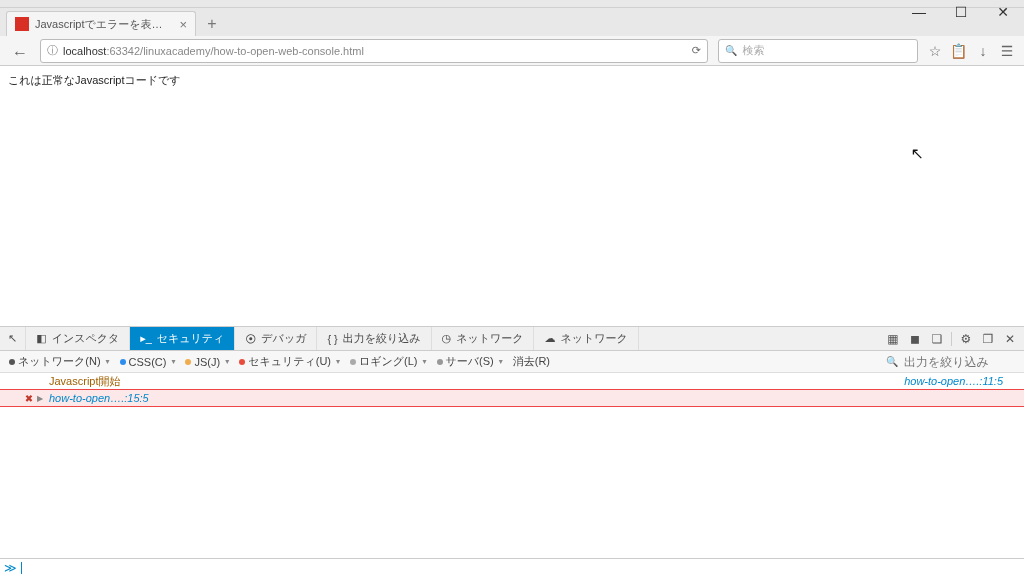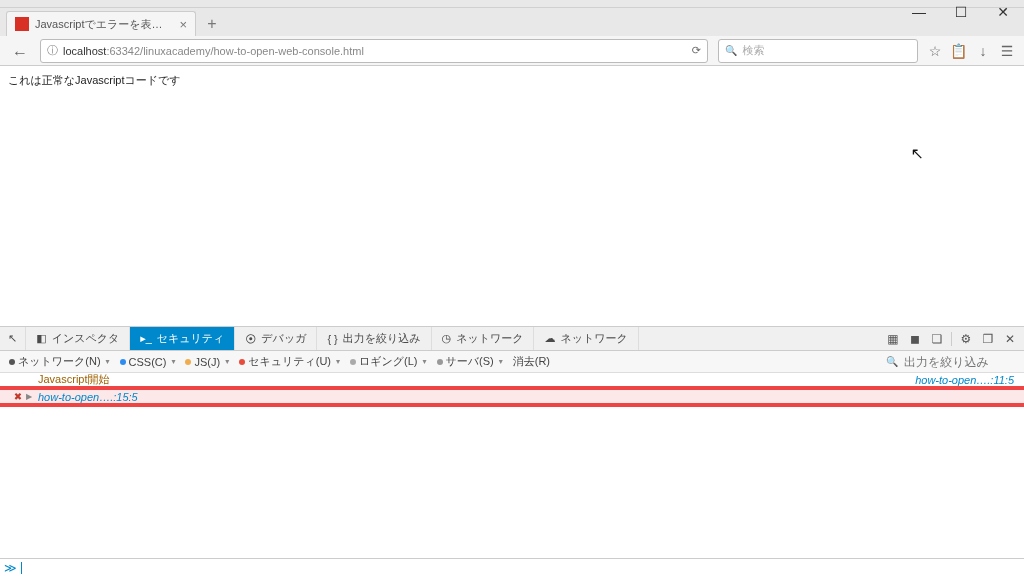--- a/index.html
+++ b/index.html
@@ -48,21 +48,21 @@
     .fbtn.css .dot { background: #2d8cf0; }
     .fbtn.js .dot { background: #f0ad4e; }
     .fbtn.sec .dot { background: #e74c3c; }
     .fbtn.log .dot { background: #aaa; }
     .fbtn.srv .dot { background: #999; }
     .fbtn .dd { color: #888; font-size: 8px; margin-left: 2px; }
     .dt-filter-right { margin-left: auto; display: flex; align-items: center; gap: 5px; padding-right: 6px; color: #888; }
     .dt-filter-right input { border: none; background: transparent; width: 110px; font-size: 12px; color: #888; outline: none; }
 
     .dt-msgs { flex: 1; overflow: auto; }
-    .msg { height: 17px; border-bottom: 4px solid #ef4444; display: flex; align-items: center; padding: 0 10px; font-family: Consolas, monospace; font-size: 11px; }
+    .msg { height: 17px; border-bottom: 1px solid #ef4444; display: flex; align-items: center; padding: 0 21px; font-family: Consolas, monospace; font-size: 11px; }
     .msg.log { background: #fff; color: #a06000; }
     .msg.err { background: #fce8e8; color: #a03030; }
     .msg .gutter { width: 16px; display: flex; justify-content: center; color: #aaa; font-size: 9px; }
     .msg .arrow { width: 12px; color: #888; font-size: 8px; }
     .msg .text { flex: 1; }
     .msg .src { color: #0088cc; font-style: italic; }
     .msg.err .gutter { color: #c0392b; font-size: 10px; }
 
     .dt-input { height: 18px; border-top: 1px solid #ccc; display: flex; align-items: center; padding: 0 4px; }
     .dt-input .prompt { color: #0088cc; font-family: Consolas, monospace; font-size: 12px; }

